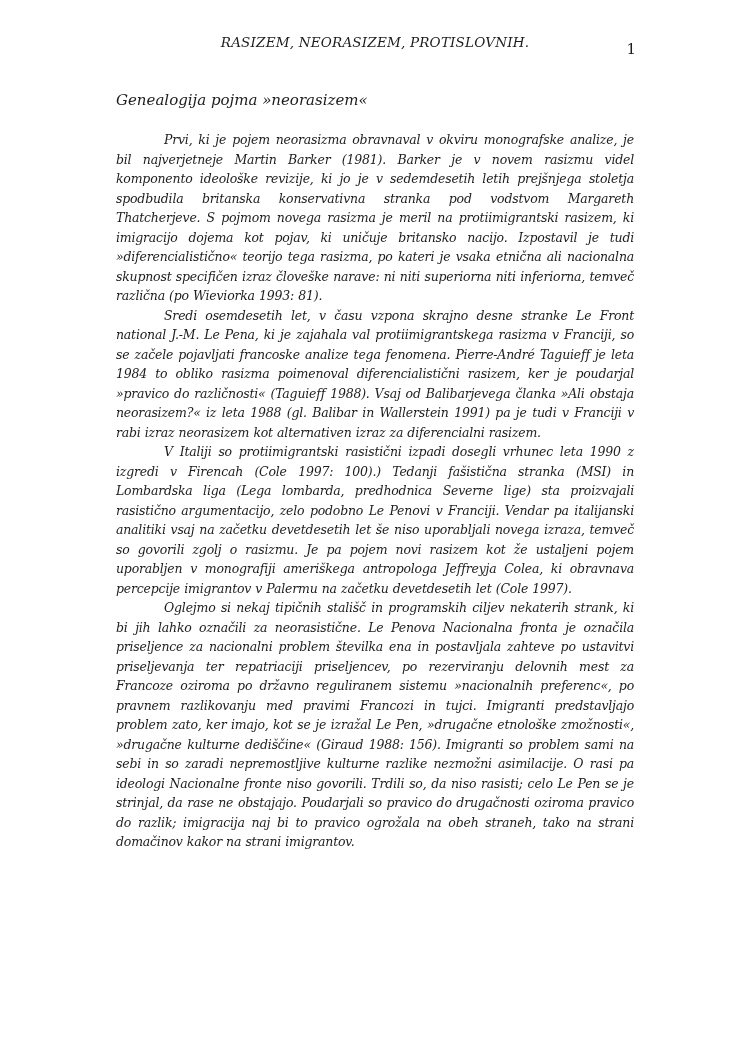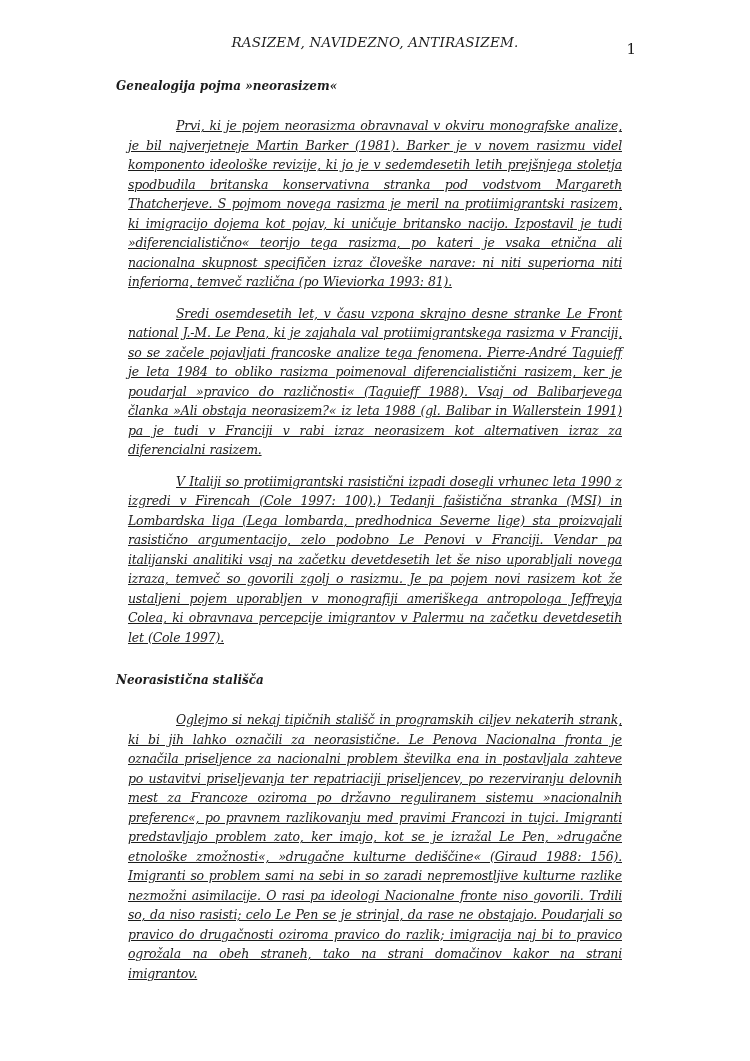--- a/index.html
+++ b/index.html
@@ -42,60 +42,58 @@
     font-size: 13.5px;
     line-height: 22px;
     letter-spacing: 0.2px;
   }
   .section-heading {
     margin: 36px 0 0 0;
     font-size: 13.5px;
     line-height: 17px;
   }
   .sub-heading {
-    margin: 24px 0 21px 0;
-    font-size: 12px;
-    font-weight: bold;
+    margin: 38px 0 21px 0;
+    font-size: 15px;
+    font-weight: normal;
     line-height: 18px;
   }
   .sub-heading.second {
     margin-top: 24px;
   }
   .body-para {
-    margin: 12px;
+    margin: 0;
     font-size: 12.5px;
     line-height: 19.5px;
     text-align: justify;
     text-indent: 48px;
     letter-spacing: -0.2px;
     word-spacing: 0.4px;
-    text-decoration: underline;
   }
 </style>
 </head>
 <body>
 
 <div class="page">
 
   <div class="page-number">1</div>
 
   <div class="content">
 
 
     <div class="title-block">
-      <div>RASIZEM, NAVIDEZNO, ANTIRASIZEM.</div>
+      <div>RASIZEM, NEORASIZEM, PROTISLOVNIH.</div>
     </div>
 
 
     <h3 class="sub-heading">Genealogija pojma »neorasizem«</h3>
 
     <p class="body-para">Prvi, ki je pojem neorasizma obravnaval v okviru monografske analize, je bil najverjetneje Martin Barker (1981). Barker je v novem rasizmu videl komponento ideološke revizije, ki jo je v sedemdesetih letih prejšnjega stoletja spodbudila britanska konservativna stranka pod vodstvom Margareth Thatcherjeve. S pojmom novega rasizma je meril na protiimigrantski rasizem, ki imigracijo dojema kot pojav, ki uničuje britansko nacijo. Izpostavil je tudi »diferencialistično« teorijo tega rasizma, po kateri je vsaka etnična ali nacionalna skupnost specifičen izraz človeške narave: ni niti superiorna niti inferiorna, temveč različna (po Wieviorka 1993: 81).</p>
 
     <p class="body-para">Sredi osemdesetih let, v času vzpona skrajno desne stranke Le Front national J.-M. Le Pena, ki je zajahala val protiimigrantskega rasizma v Franciji, so se začele pojavljati francoske analize tega fenomena. Pierre-André Taguieff je leta 1984 to obliko rasizma poimenoval diferencialistični rasizem, ker je poudarjal »pravico do različnosti« (Taguieff 1988). Vsaj od Balibarjevega članka »Ali obstaja neorasizem?« iz leta 1988 (gl. Balibar in Wallerstein 1991) pa je tudi v Franciji v rabi izraz neorasizem kot alternativen izraz za diferencialni rasizem.</p>
 
     <p class="body-para">V Italiji so protiimigrantski rasistični izpadi dosegli vrhunec leta 1990 z izgredi v Firencah (Cole 1997: 100).) Tedanji fašistična stranka (MSI) in Lombardska liga (Lega lombarda, predhodnica Severne lige) sta proizvajali rasistično argumentacijo, zelo podobno Le Penovi v Franciji. Vendar pa italijanski analitiki vsaj na začetku devetdesetih let še niso uporabljali novega izraza, temveč so govorili zgolj o rasizmu. Je pa pojem novi rasizem kot že ustaljeni pojem uporabljen v monografiji ameriškega antropologa Jeffreyja Colea, ki obravnava percepcije imigrantov v Palermu na začetku devetdesetih let (Cole 1997).</p>
 
-    <h3 class="sub-heading second">Neorasistična stališča</h3>
 
     <p class="body-para">Oglejmo si nekaj tipičnih stališč in programskih ciljev nekaterih strank, ki bi jih lahko označili za neorasistične. Le Penova Nacionalna fronta je označila priseljence za nacionalni problem številka ena in postavljala zahteve po ustavitvi priseljevanja ter repatriaciji priseljencev, po rezerviranju delovnih mest za Francoze oziroma po državno reguliranem sistemu »nacionalnih preferenc«, po pravnem razlikovanju med pravimi Francozi in tujci. Imigranti predstavljajo problem zato, ker imajo, kot se je izražal Le Pen, »drugačne etnološke zmožnosti«, »drugačne kulturne dediščine« (Giraud 1988: 156). Imigranti so problem sami na sebi in so zaradi nepremostljive kulturne razlike nezmožni asimilacije. O rasi pa ideologi Nacionalne fronte niso govorili. Trdili so, da niso rasisti; celo Le Pen se je strinjal, da rase ne obstajajo. Poudarjali so pravico do drugačnosti oziroma pravico do razlik; imigracija naj bi to pravico ogrožala na obeh straneh, tako na strani domačinov kakor na strani imigrantov.</p>
 
   </div>
 </div>
 
 </body></html>

